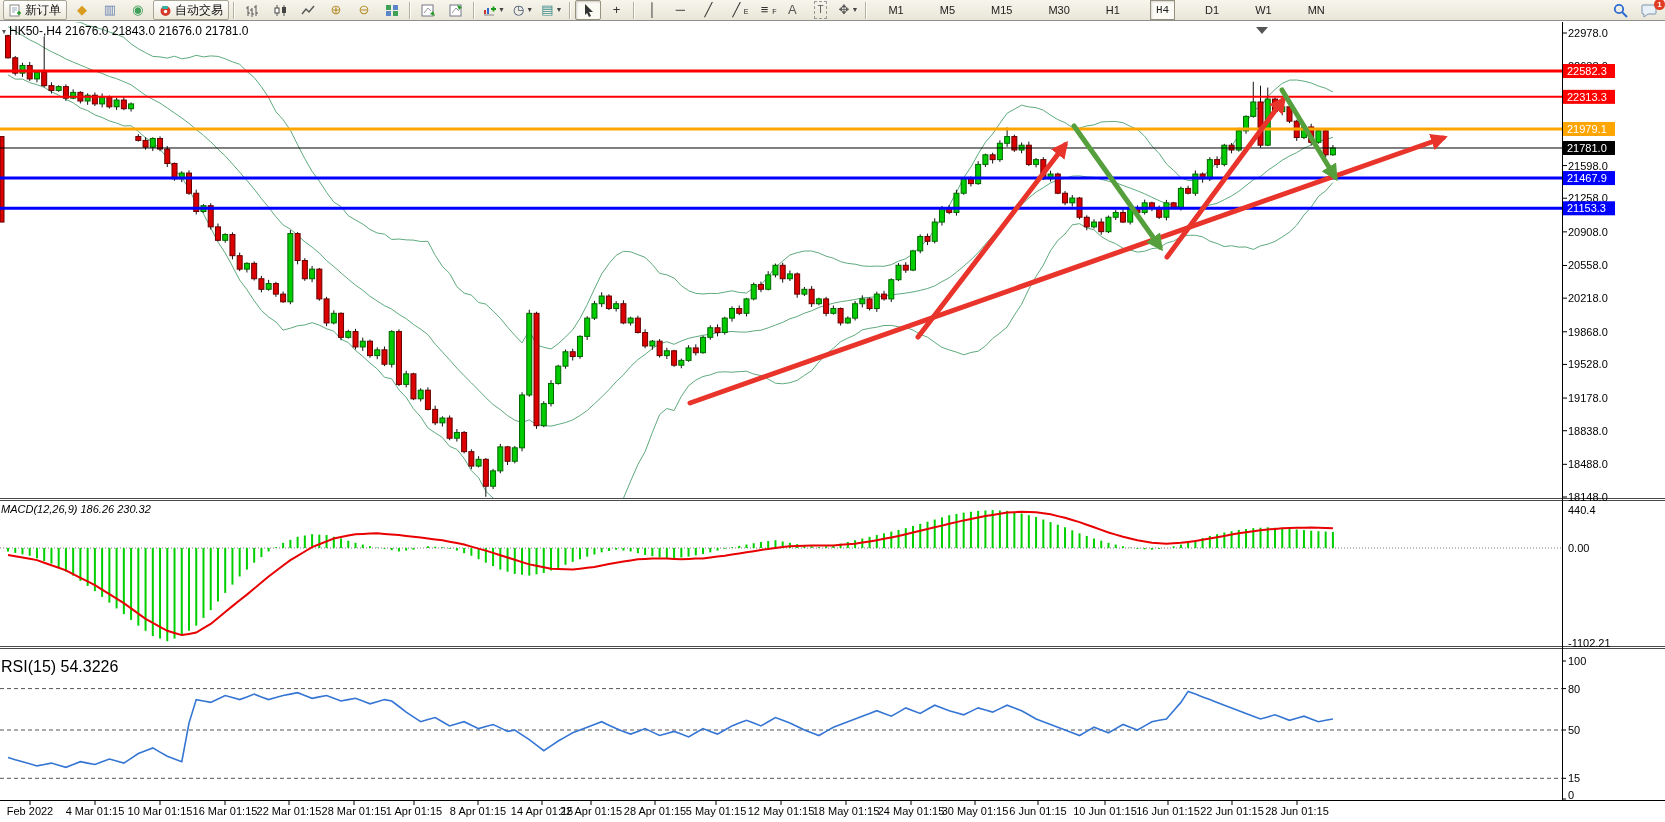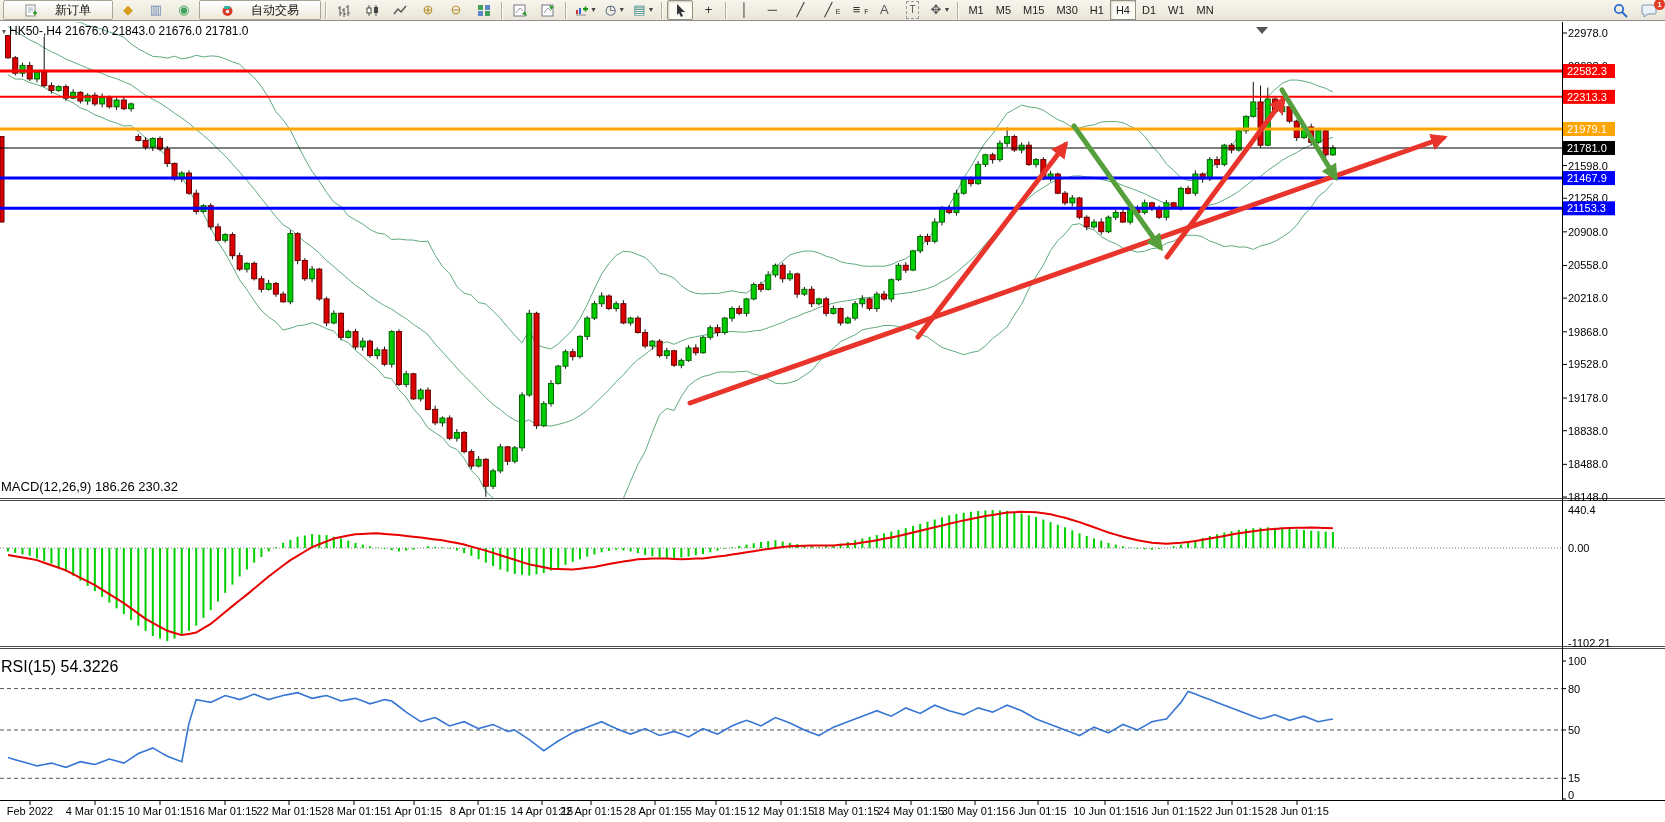--- a/index.html
+++ b/index.html
@@ -5,39 +5,39 @@
   html,body{margin:0;padding:0;width:1665px;height:822px;overflow:hidden;background:#fff;
     font-family:"Liberation Sans",sans-serif;}
   #app{position:relative;width:1665px;height:822px;}
   
   #toolbar{position:absolute;left:0;top:0;width:1665px;height:21px;
     background:linear-gradient(#f7f5ec,#e9e6d8);border-bottom:1px solid #8f8f8f;
     display:flex;align-items:center;padding:0 2px;box-sizing:border-box;z-index:50;}
   .tbtn{height:18px;min-width:20px;display:flex;align-items:center;justify-content:center;
     margin:0 1px;padding:0 2px;border:1px solid transparent;border-radius:2px;color:#333;
     font-size:13px;line-height:16px;cursor:default;position:relative;}
-  .tbtn.labeled{border:1px solid #a9a594;background:linear-gradient(#ffffff,#ece9da);padding:0 21px;gap:14px;}
+  .tbtn.labeled{border:1px solid #a9a594;background:linear-gradient(#ffffff,#ece9da);padding:0 5px;}
   .tbtn.pressed{border:1px solid #96927f;background:#fbfaf3;box-shadow:inset 1px 1px 2px rgba(0,0,0,.18);}
   .tbtn .lbl{font-size:12px;margin-left:3px;color:#111;}
   .glyph{font-size:13px;}
   .subbadge{position:absolute;right:0;bottom:-1px;font-size:7px;color:#222;}
   .dd{font-size:7px;color:#444;margin-left:2px;}
   .sep{width:1px;height:17px;background:#b3b0a0;border-right:1px solid #fdfdfa;margin:0 3px;}
   .tf{font-size:11px;color:#222;padding:0 5px;height:18px;display:flex;align-items:center;
-    border:1px solid transparent;margin:0;}
-  .tf.pressed{border:1px solid #96927f;background:#fcfbf5;box-shadow:inset 1px 1px 2px rgba(0,0,0,.15);}
+    border:1px solid transparent;margin:12px;}
+  .tf.pressed{border:1px solid #96927f;background:#fcfbf5;box-shadow:inset 1px 1px 2px rgba(0,0,0,.15);font-family:Liberation Mono, monospace;}
   .spacer{flex:1;}
   .notif{position:absolute;top:-2px;right:-4px;width:11px;height:11px;border-radius:6px;
     background:#e23b23;color:#fff;font-size:8px;font-weight:bold;display:flex;
     align-items:center;justify-content:center;}
   
   .pane-label{position:absolute;font-size:12px;color:#000;z-index:10;white-space:pre;}
   #symbol-title{left:2px;top:24px;display:flex;align-items:center;}
   #symbol-title .mark{font-size:8px;color:#555;margin-right:3px;}
-  #macd-label{left:1px;top:479px;font-size:13px;}
+  #macd-label{left:1px;top:503px;font-size:11px;font-style:italic;}
   #rsi-label{left:1px;top:658px;font-size:16px;}
   svg text{font-family:"Liberation Sans",sans-serif;}
 </style>
 </head>
 <body>
 
 <div id="app">
   <div id="toolbar">
       <span class="tbtn labeled">
         <svg width="13" height="13">

